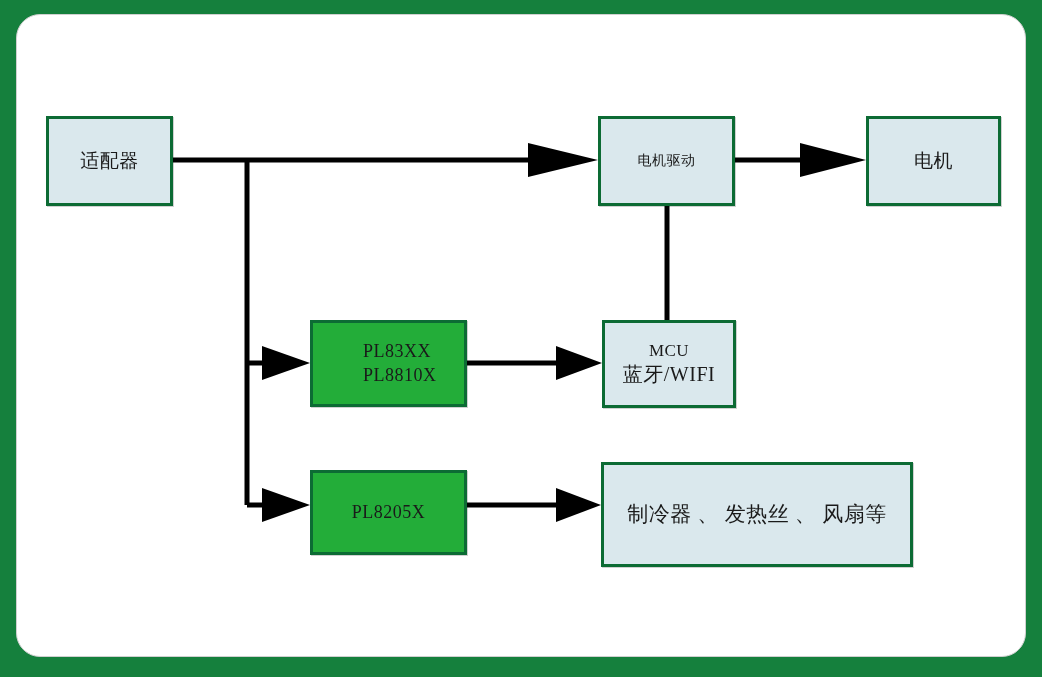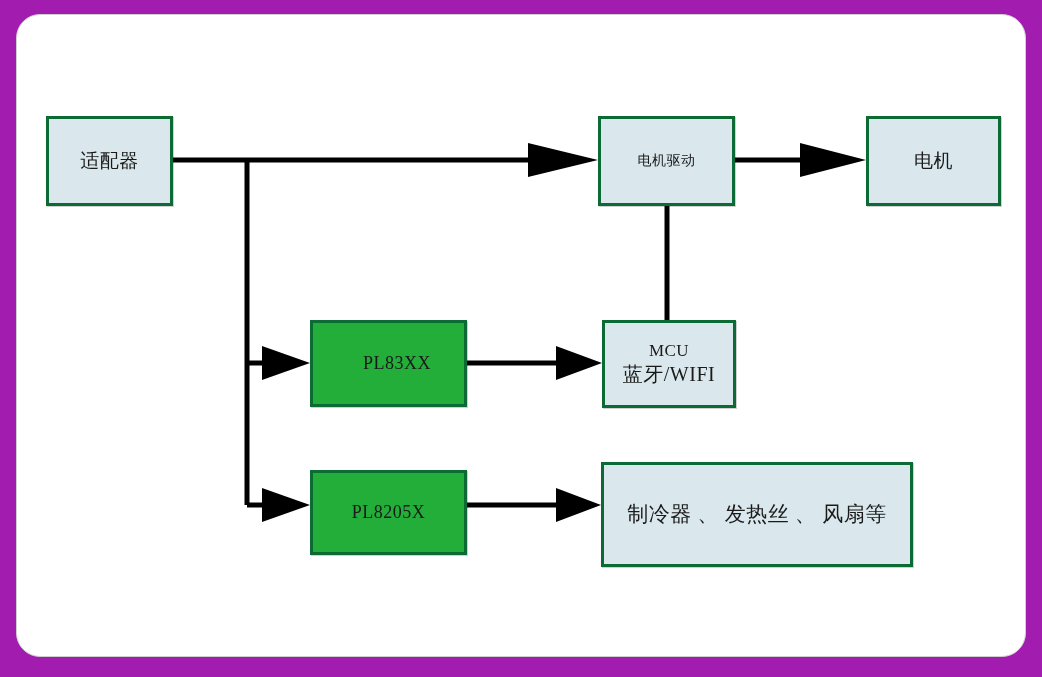--- a/index.html
+++ b/index.html
@@ -7,21 +7,21 @@
     padding: 0;
     background: #ffffff;
   }
   body {
     font-family: "Liberation Serif", "DejaVu Serif", serif;
   }
   #canvas {
     position: relative;
     width: 1042px;
     height: 677px;
-    background: #a21caf;
+    background: #15803d;
     overflow: hidden;
   }
   #frame {
     position: absolute;
     left: 16px;
     top: 14px;
     width: 1010px;
     height: 643px;
     border: 1.5px solid #d0d0d0;
     border-radius: 24px;
@@ -130,20 +130,21 @@
   <div class="node blue" id="node-motordrv">
     <span class="line1">电机驱动</span>
   </div>
 
   <div class="node blue" id="node-motor">
     <span class="line1">电机</span>
   </div>
 
   <div class="node green" id="node-pl83xx">
     <span class="line1">PL83XX</span>
+    <span class="line2">PL8810X</span>
   </div>
 
   <div class="node blue" id="node-mcu">
     <span class="line1">MCU</span>
     <span class="line2">蓝牙/WIFI</span>
   </div>
 
   <div class="node green" id="node-pl8205x">
     <span class="line1">PL8205X</span>
   </div>

